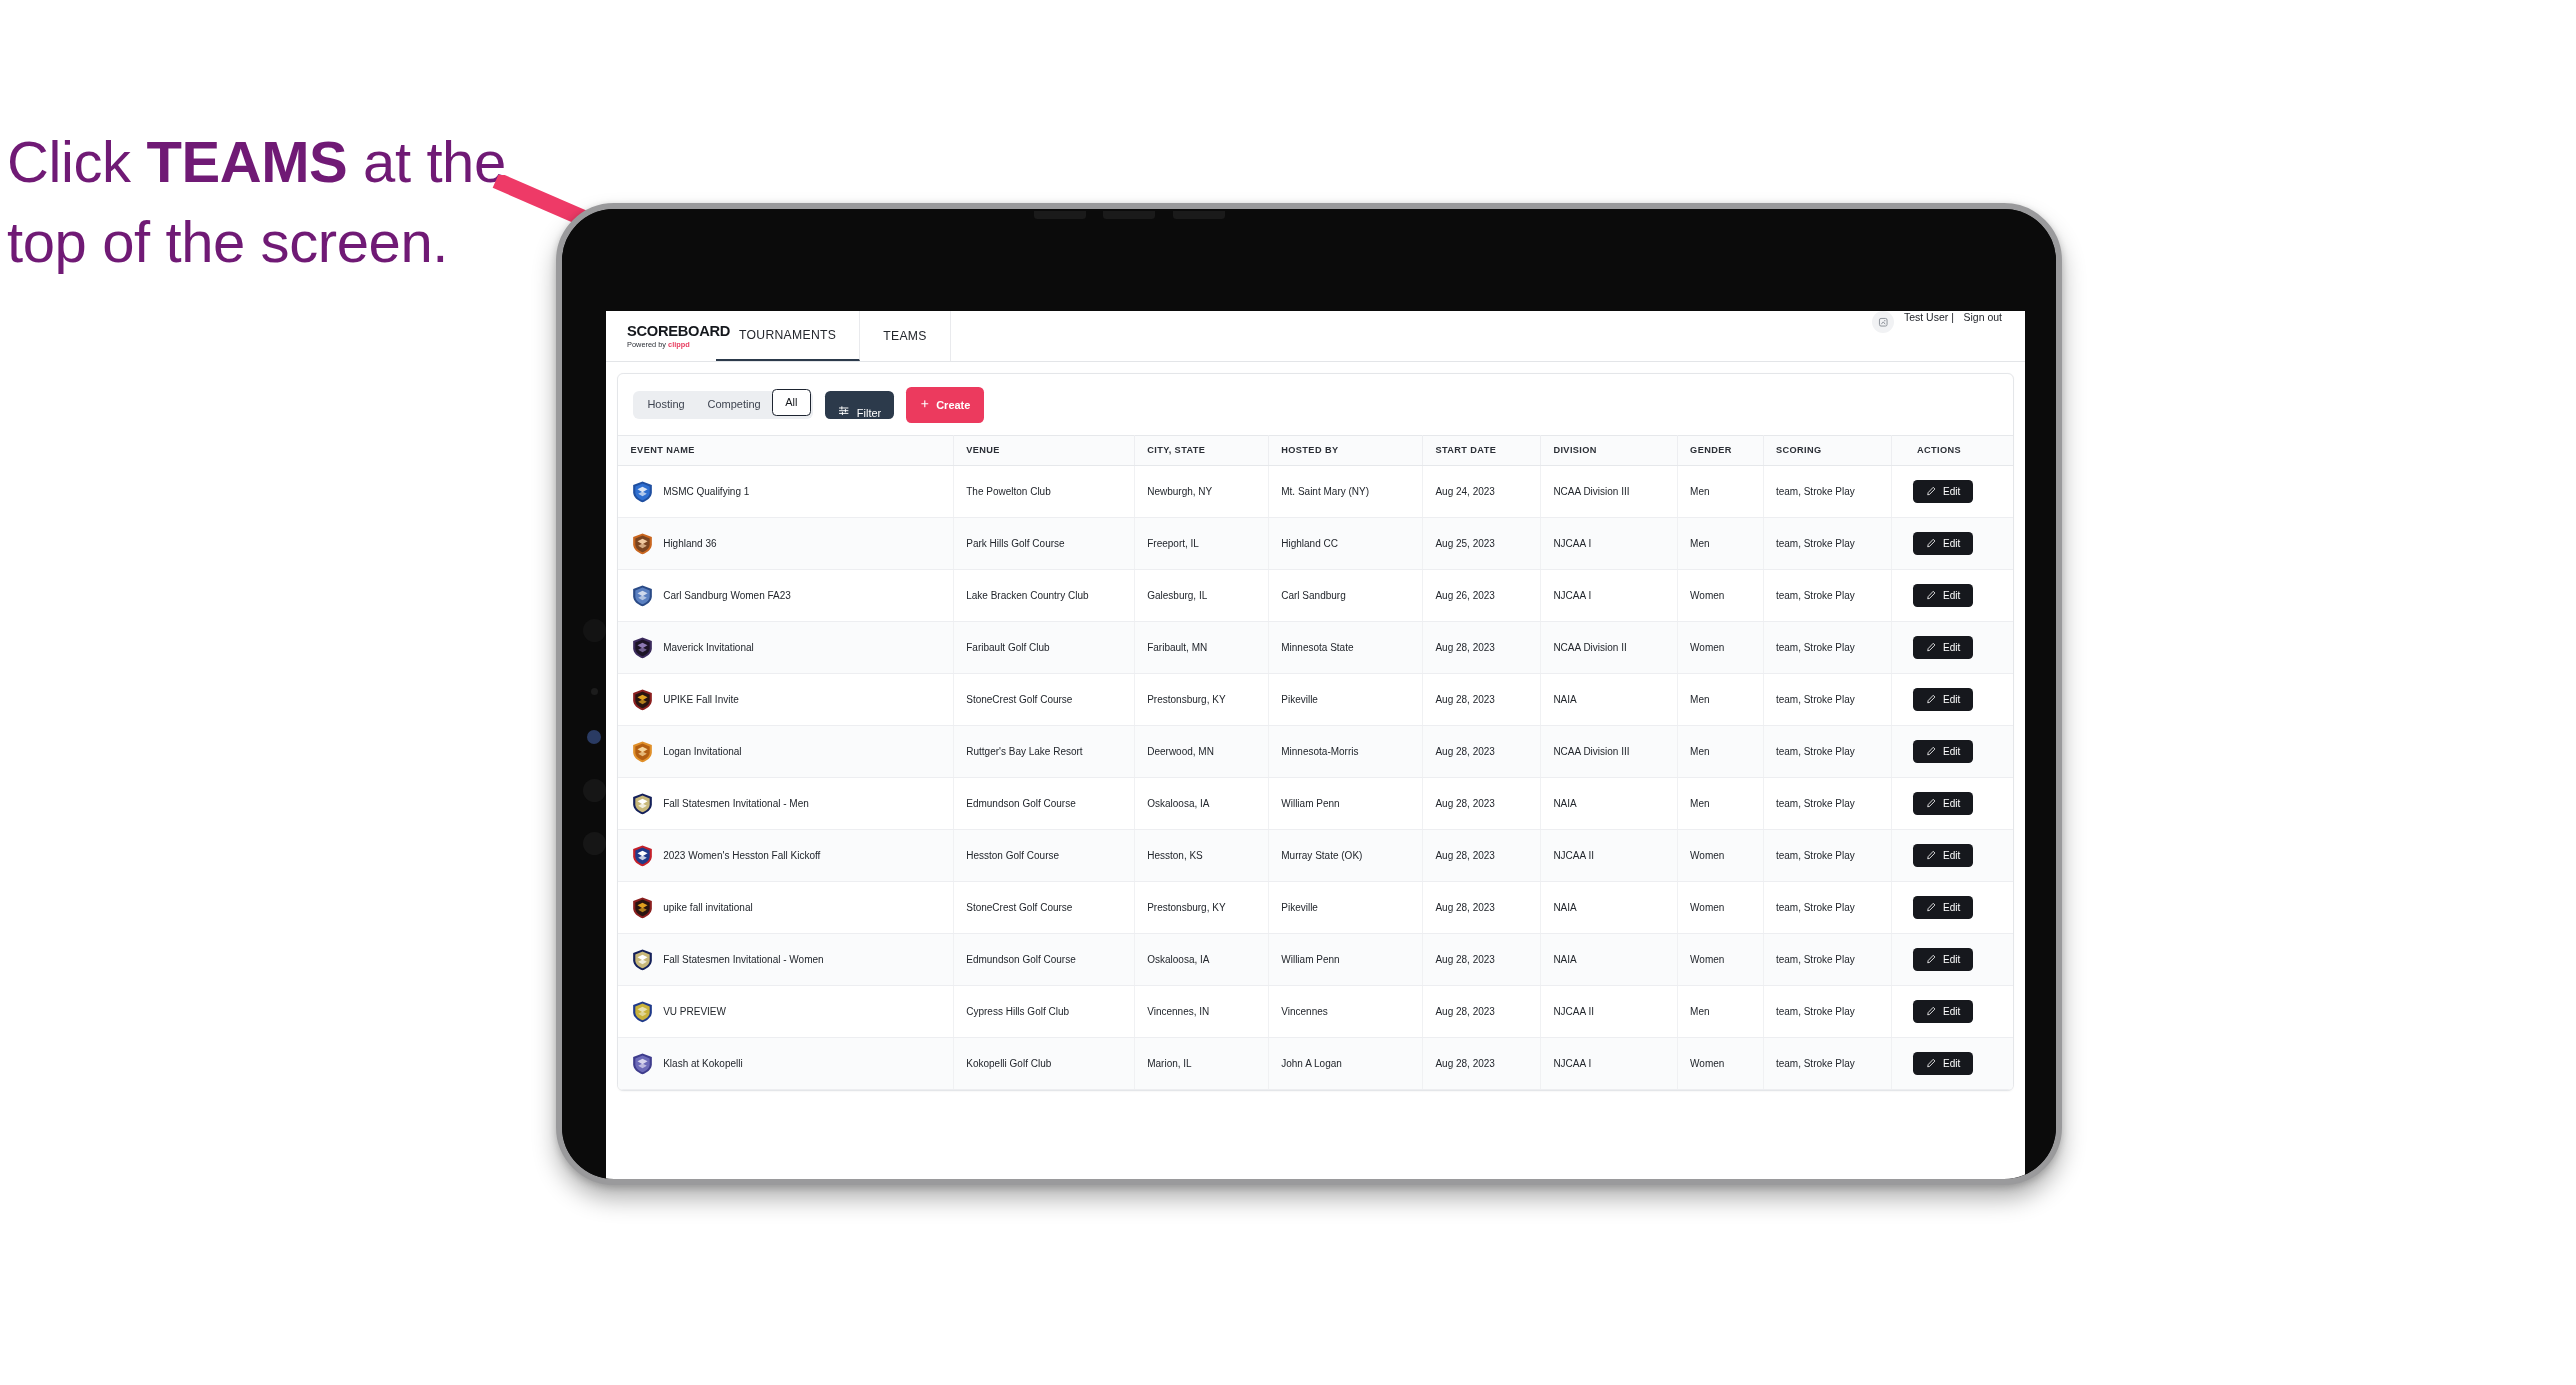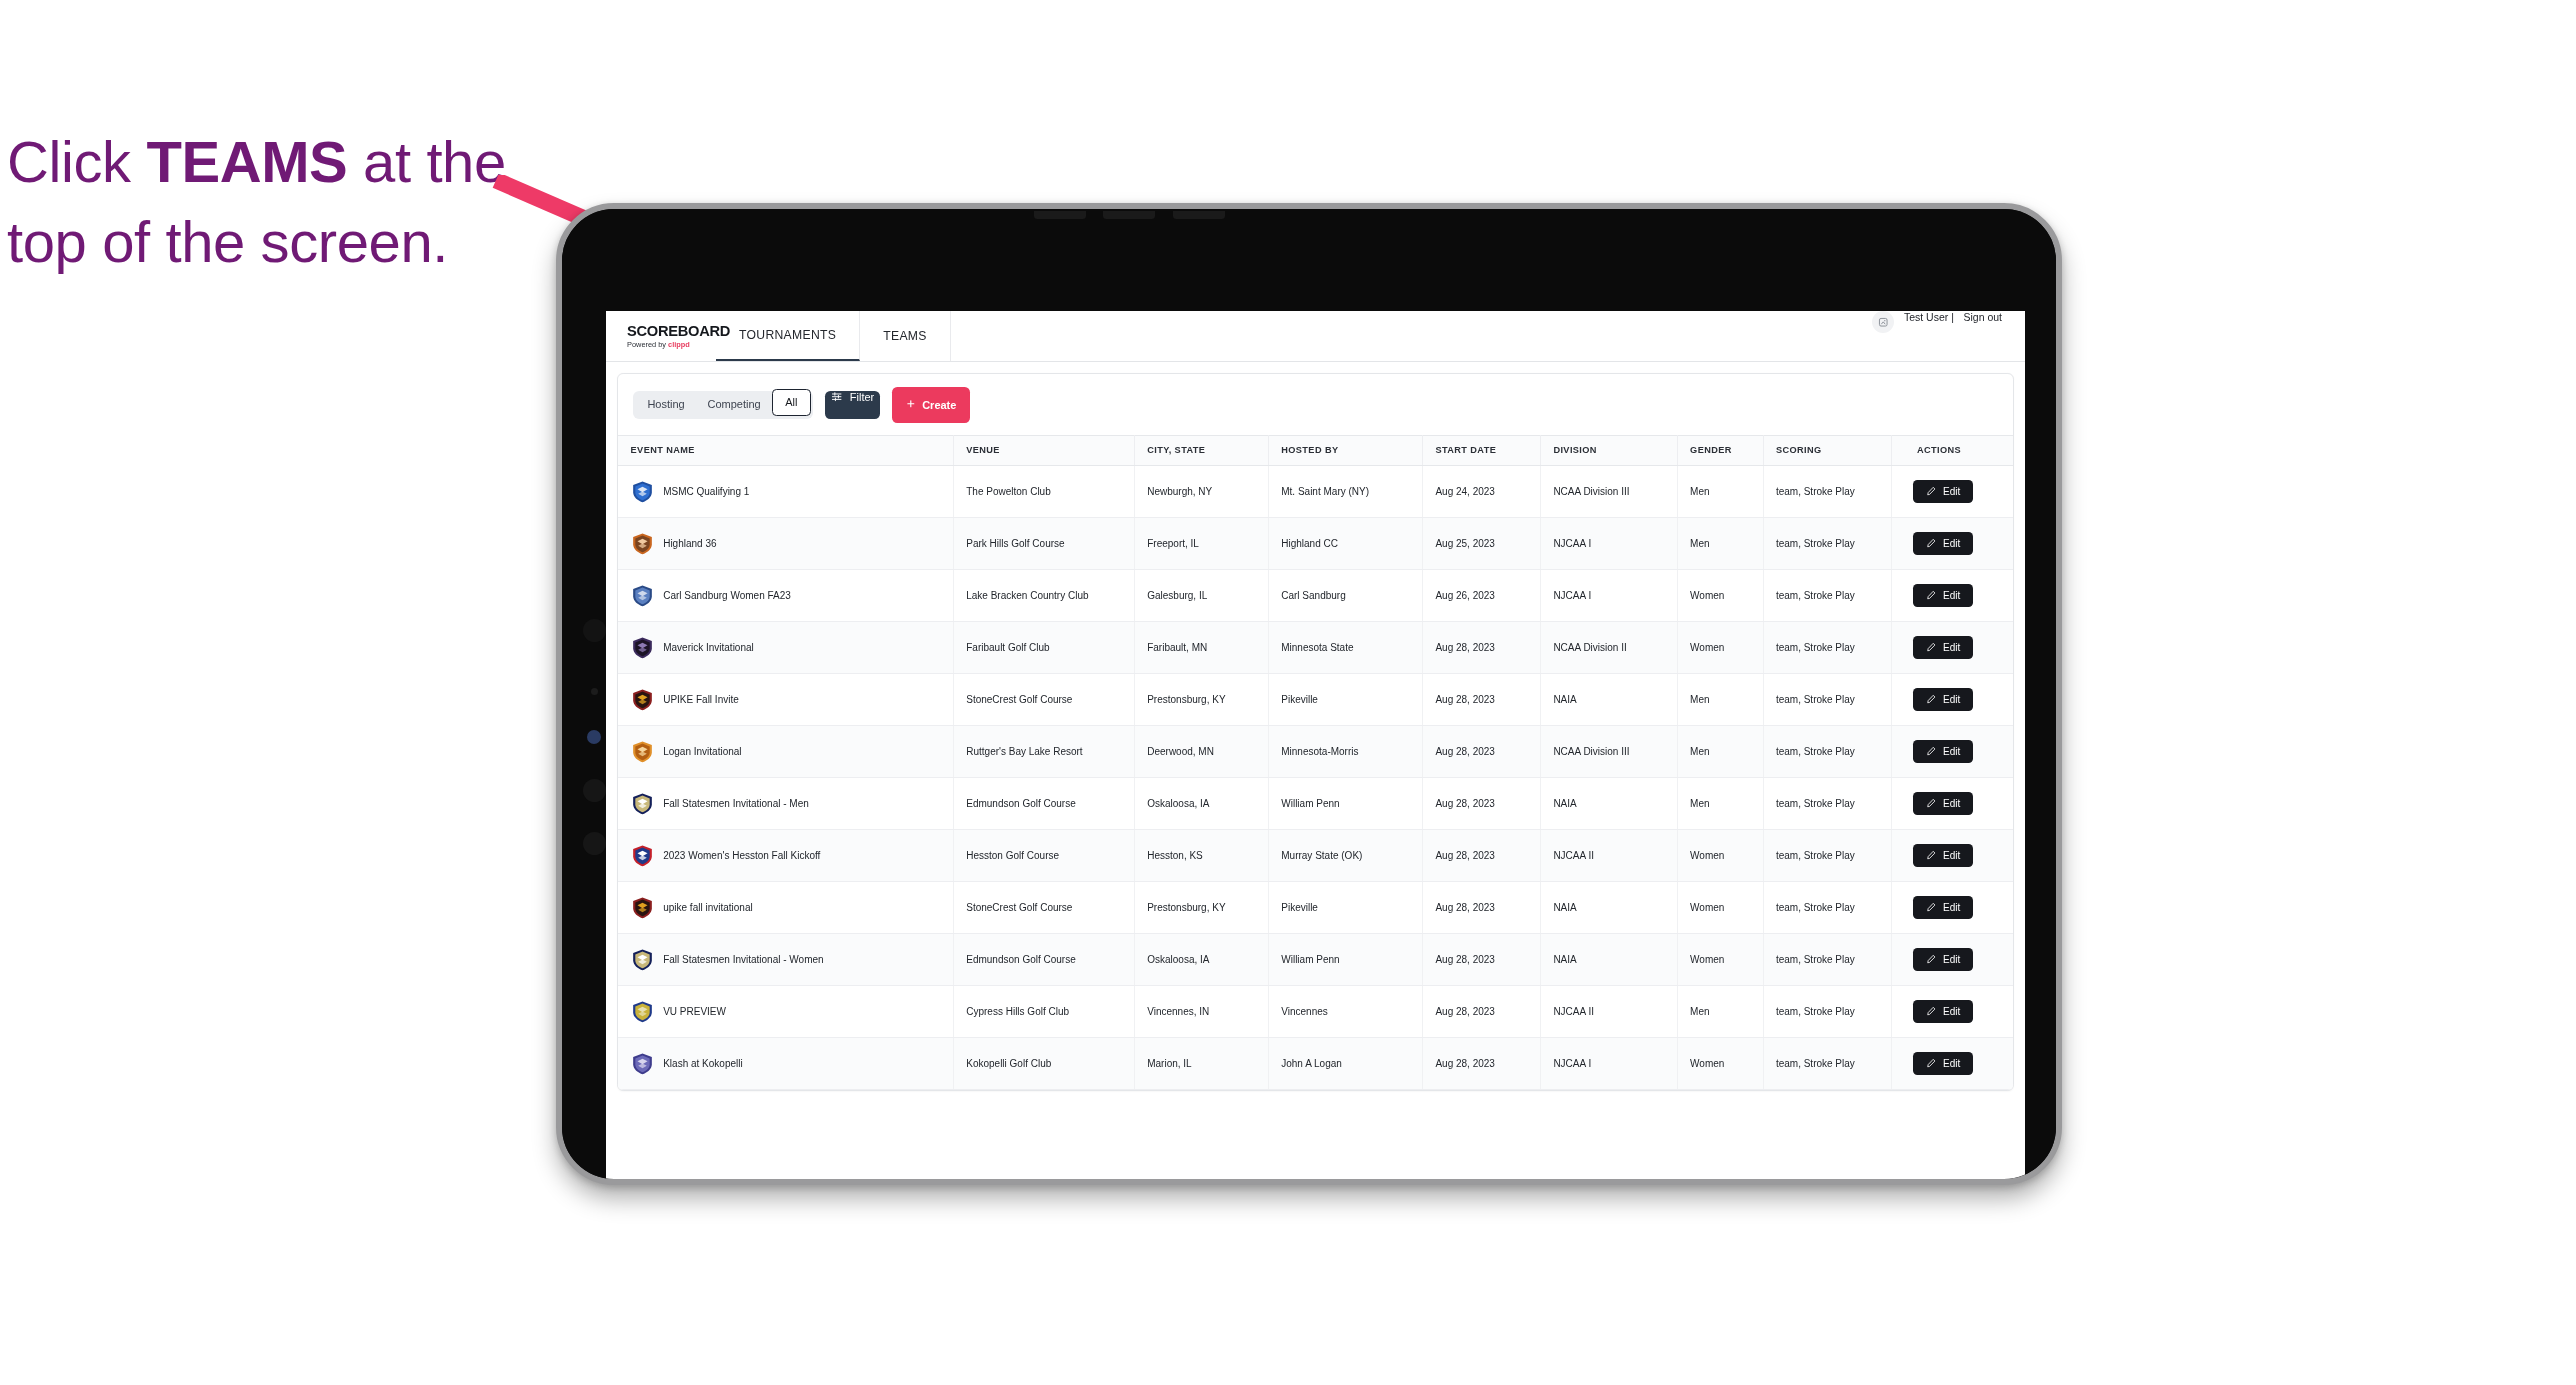--- a/index.html
+++ b/index.html
@@ -194,28 +194,28 @@
   }
   .seg.selected {
     background: #ffffff;
     border: 1.4px solid #1d2430;
     color: #15181d;
     height: 25px;
     padding: 0 12.2px;
   }
   #filter-btn {
     display: flex;
-    align-items: flex-start;
+    align-items: flex-end;
     gap: 7px;
     background: #2c3a4b;
     color: #ffffff;
     font-size: 11px;
     border-radius: 5.2px;
     height: 28px;
-    padding: 0 6px;
+    padding: 0 13px;
     cursor: pointer;
     box-sizing: border-box;
   }
   #search-wrap { flex: 1; display: flex; justify-content: center; }
   #search-input {
     width: 679px;
     height: 28px;
     border: 0.9px solid #d9dce0;
     border-radius: 4.4px;
     font-size: 11px;

